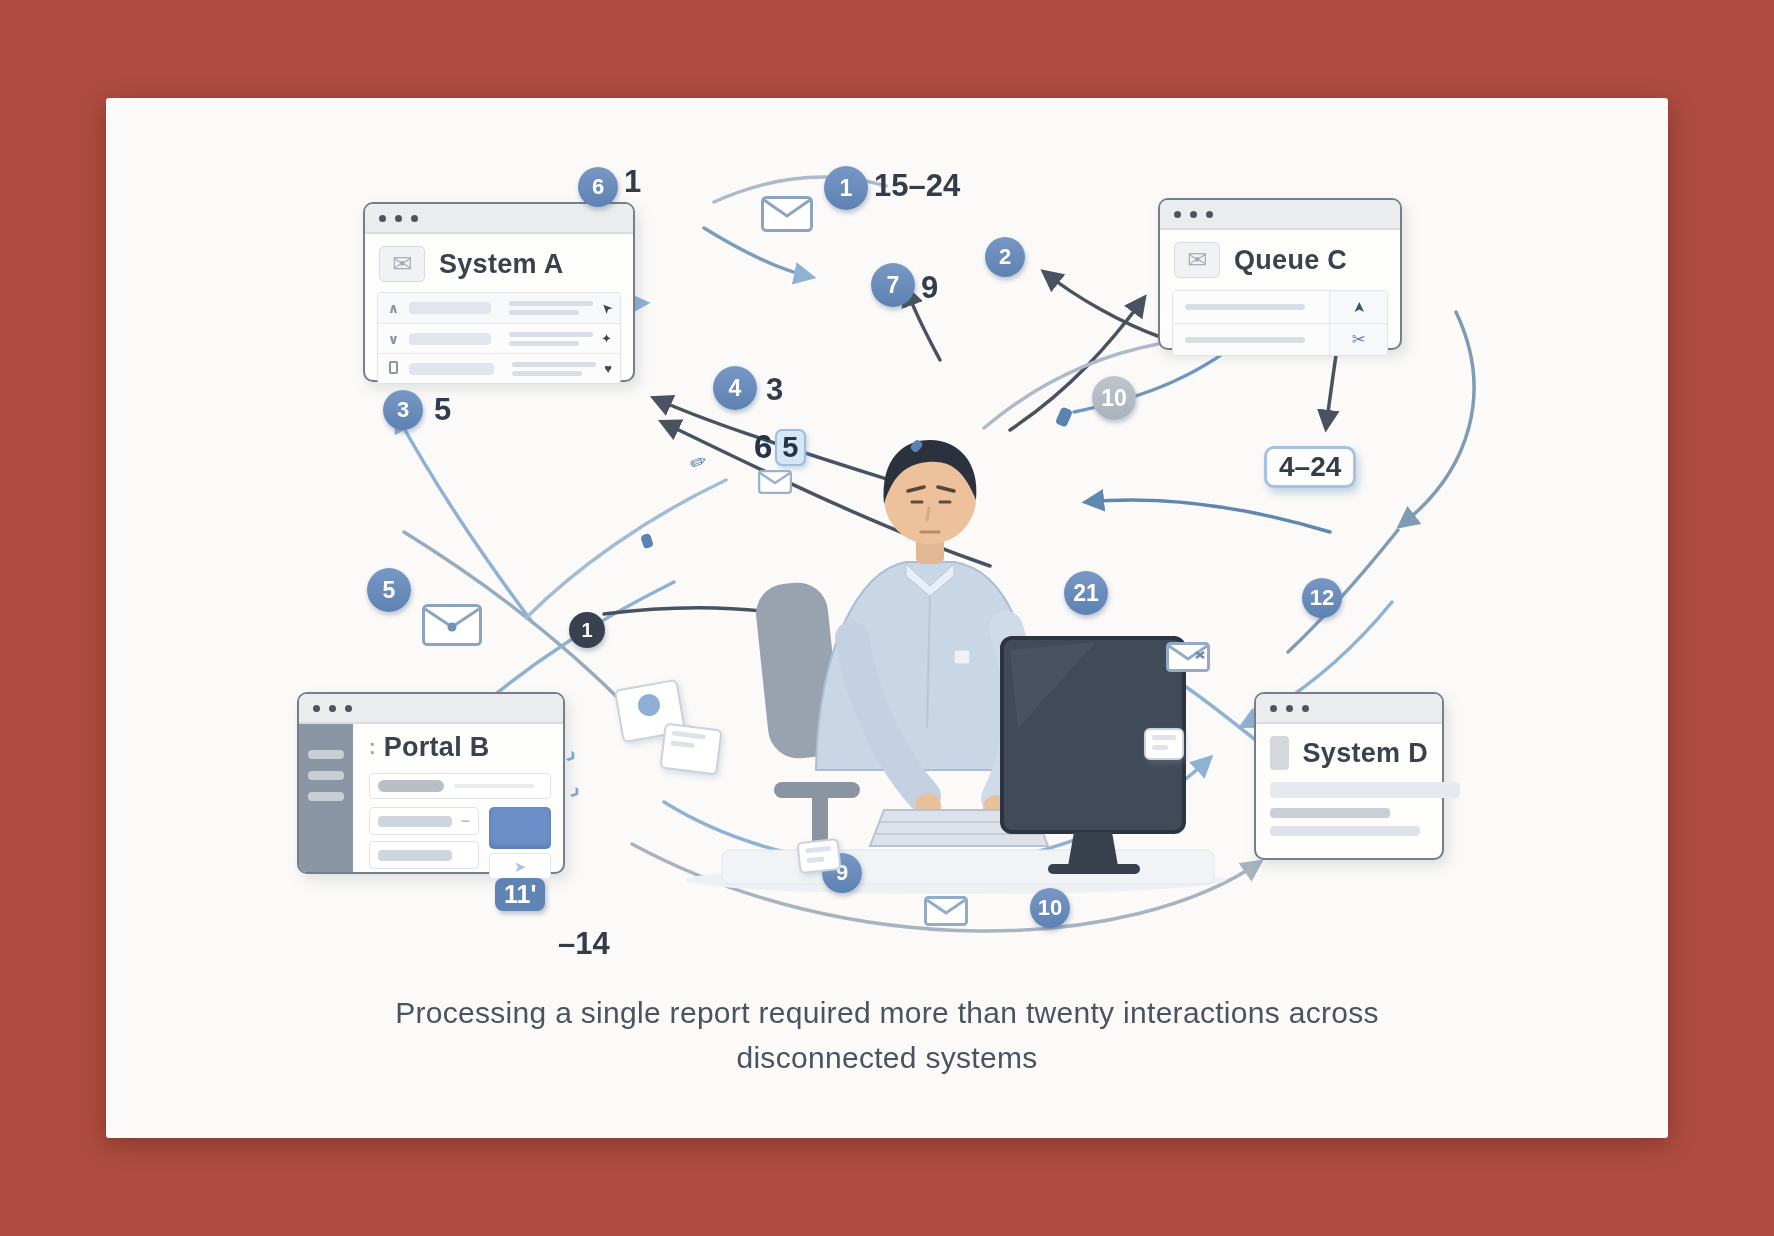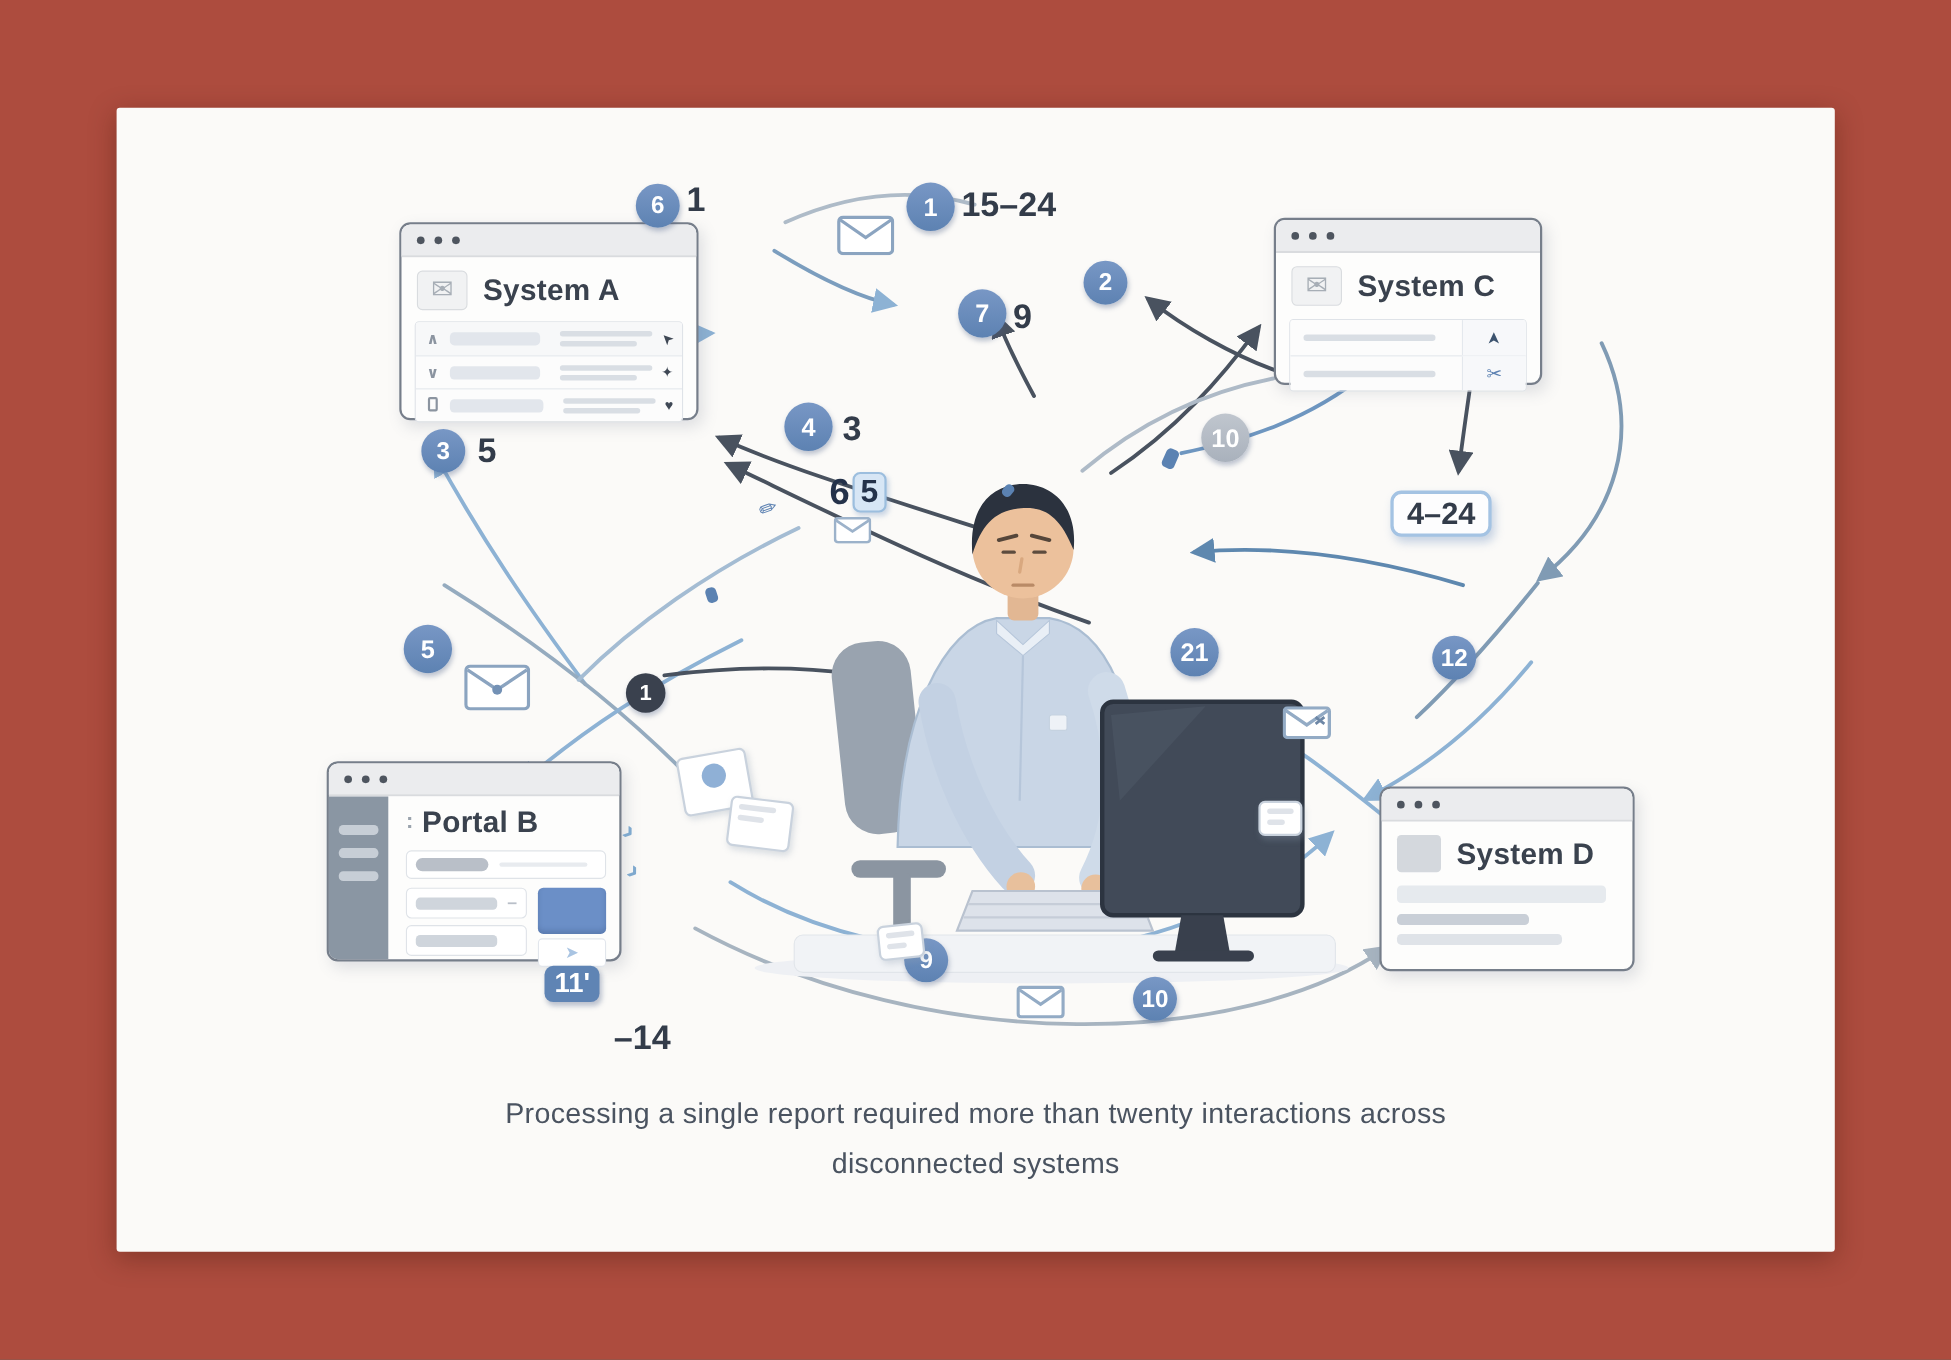--- a/index.html
+++ b/index.html
@@ -75,21 +75,21 @@
   .envwrap{position:absolute;}
   .mini-card{position:absolute;background:#fff;border:2px solid #c9d2dd;border-radius:6px;
        box-shadow:2px 3px 6px rgba(140,155,175,.3);}
   .mini-card .bar{margin:5px 6px 0;height:5px;background:#dfe3e9;}
   .blob{position:absolute;background:#5b82b2;border-radius:4px;}
   .tick{position:absolute;color:#7fa9ce;font-size:26px;font-weight:700;}
   .deco-g{position:absolute;color:#5d82b2;}
   .arrows,.scene{position:absolute;left:0;top:0;}
   
   .caption{position:absolute;left:0;right:0;top:892px;text-align:center;color:#4a5360;}
-  .caption div{font-size:26px;line-height:45px;letter-spacing:.3px;}
+  .caption div{font-size:30px;line-height:45px;letter-spacing:.3px;}
 </style>
 </head>
 <body>
 
 <div class="stage">
  <div class="card">
 
   <svg class="arrows" width="1562" height="1040" viewBox="0 0 1562 1040">
     <defs>
       <marker id="mN" viewBox="0 0 10 10" refX="8" refY="5" markerWidth="6.5" markerHeight="6.5" orient="auto">
@@ -225,21 +225,21 @@
   <div class="win" style="left:1052px;top:100px;width:244px;height:152px;">
     <div class="win-head">
       <span class="dot"></span>
       <span class="dot"></span>
       <span class="dot"></span>
     </div>
     <div class="title-row">
       <div class="logo-tile">
             <span class="g">✉</span>
           </div>
-      <div class="win-title">System C</div>
+      <div class="win-title">Queue C</div>
     </div>
     <div class="qc-list">
       <div class="qc-row">
         <div class="qc-cell">
               <span class="bar" style="width:120px;height:6px;background:#d9dee4;"></span>
             </div>
         <div class="qc-icell">
               <span class="g" style="color:#3c536e;font-size:15px;transform:rotate(-90deg);">➤</span>
             </div>
       </div>
@@ -287,21 +287,21 @@
         <div>
           <div class="pb-btn"></div>
           <div class="pb-send">
                 <span class="g">➤</span>
               </div>
         </div>
       </div>
     </div>
   </div>
 
-  <div class="win" style="left:1148px;top:617px;width:232px;height:168px;">
+  <div class="win" style="left:1148px;top:594px;width:190px;height:168px;">
     <div class="win-head">
       <span class="dot"></span>
       <span class="dot"></span>
       <span class="dot"></span>
     </div>
     <div class="title-row">
       <div style="width:40px;height:34px;background:#d4d8dd;border-radius:4px;"></div>
       <div class="win-title">System D</div>
     </div>
     <div class="sd-rows">

